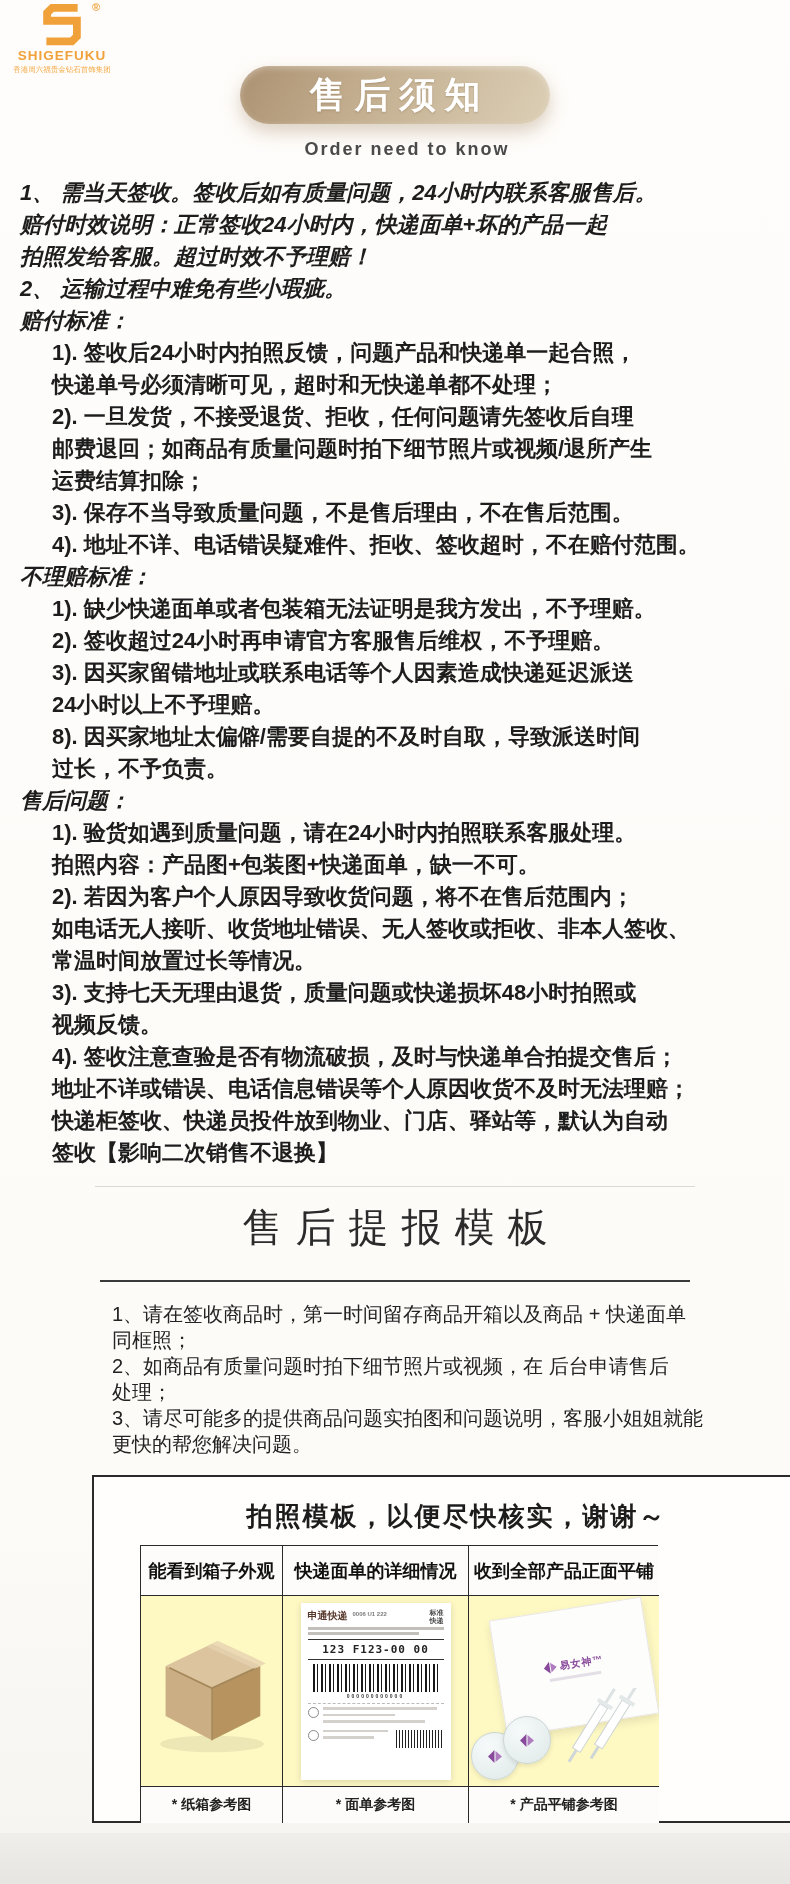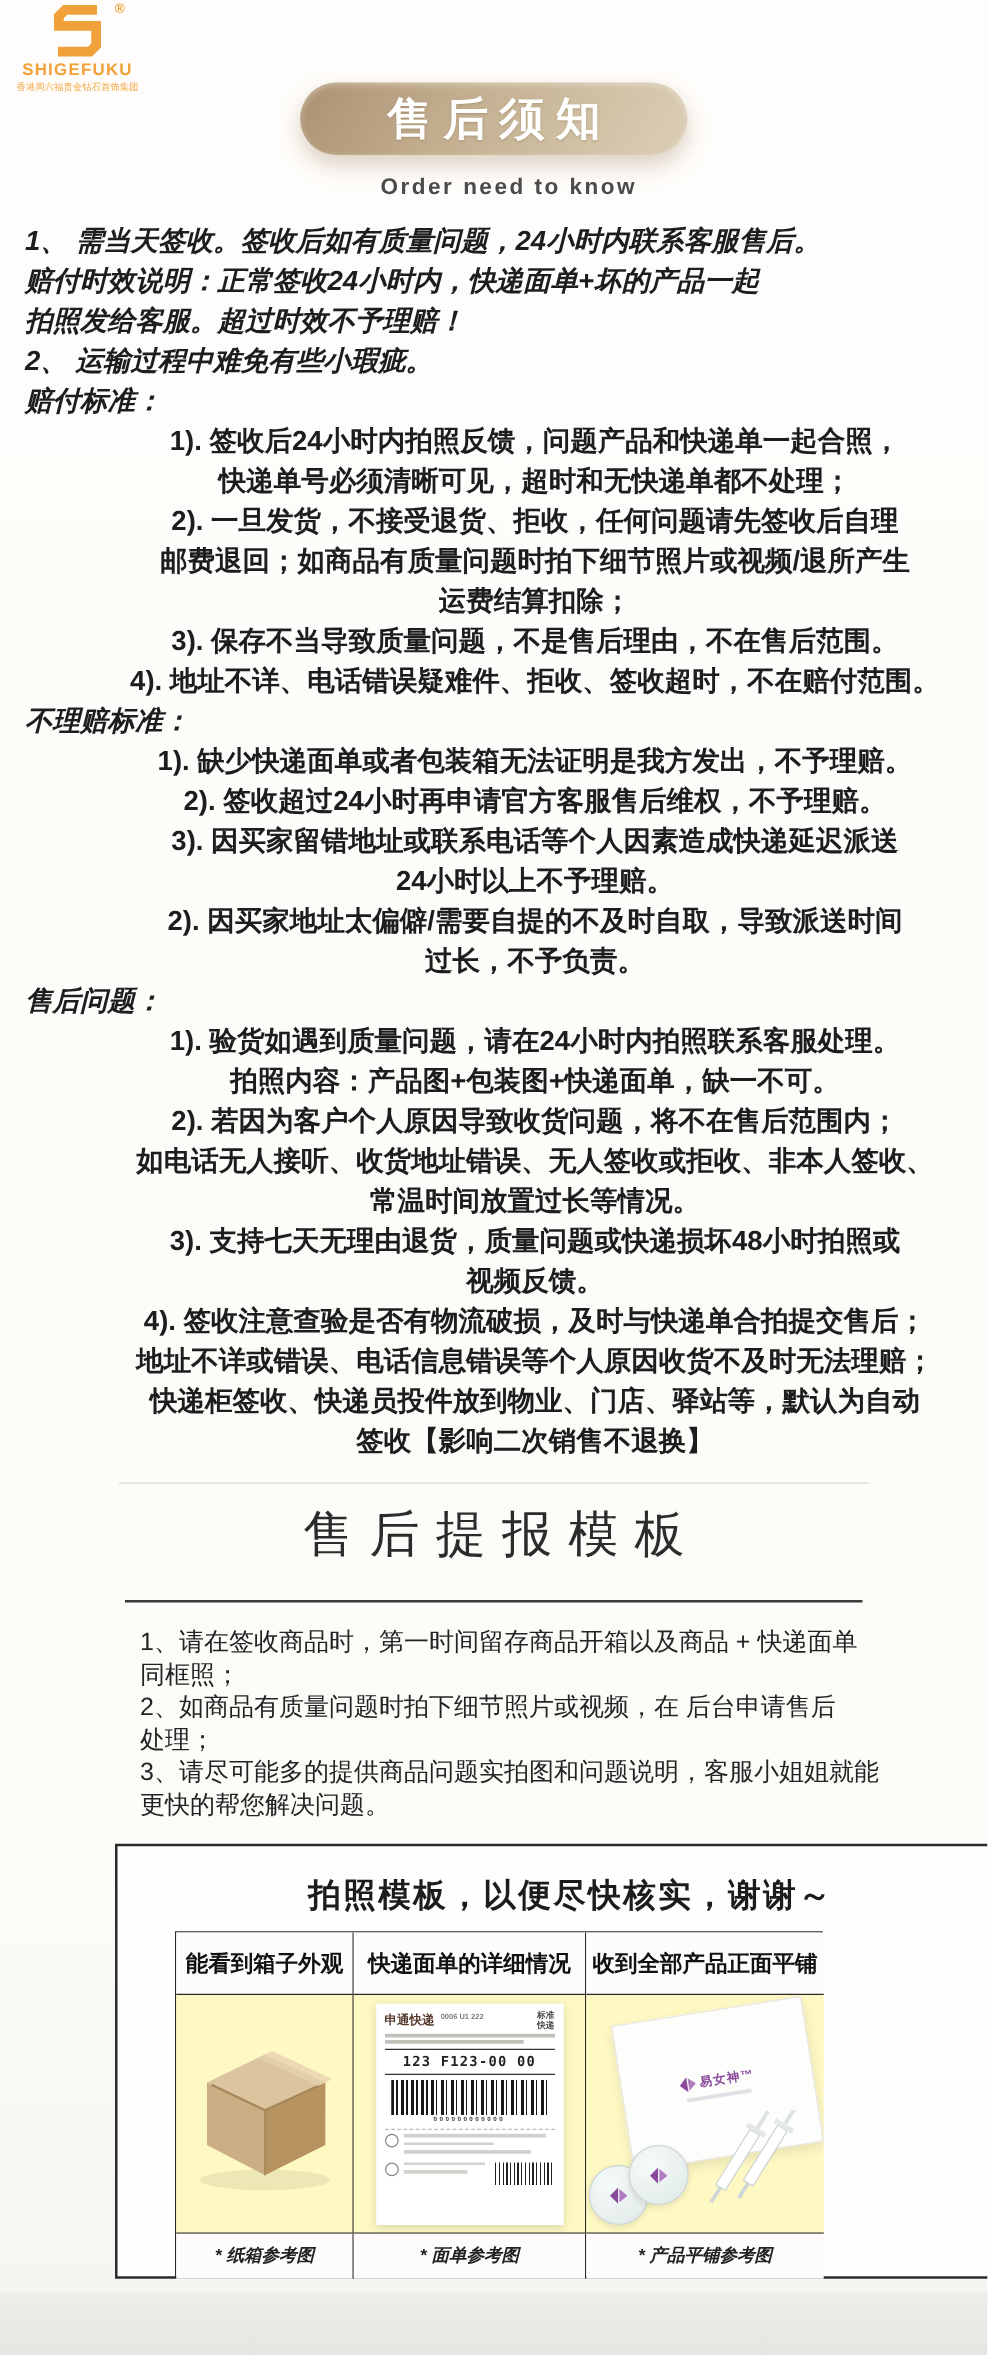--- a/index.html
+++ b/index.html
@@ -21,42 +21,42 @@
     box-shadow:0 8px 18px rgba(178,156,124,.45), inset 0 2px 6px rgba(255,255,255,.35);
     display:flex;align-items:center;justify-content:center;
   }
   .banner .t{font-size:36px;font-weight:700;color:#ffffff;letter-spacing:9px;text-indent:9px;text-shadow:0 1px 2px rgba(120,100,70,.35);}
   .subtitle{position:absolute;left:12px;top:139px;width:790px;text-align:center;
     font-size:18px;font-weight:600;color:#4a4a4a;letter-spacing:2px;}
   
   .notice{position:absolute;left:0;top:177px;width:788px;}
   .ln{margin:0;font-size:22px;line-height:32px;font-weight:700;white-space:nowrap;}
   .ind0{padding-left:20px;font-style:italic;}
-  .ind1{padding-left:68px;text-align:center;}
+  .ind1{padding-left:52px;}
   
   .sep-light{position:absolute;left:95px;top:1186px;width:600px;height:1px;background:#dcdad7;}
   .tpl-title{position:absolute;left:0;top:1200px;width:790px;text-align:center;
     font-size:40px;font-weight:500;color:#2b2b2b;letter-spacing:13px;text-indent:13px;}
   .sep-dark{position:absolute;left:100px;top:1280px;width:590px;height:2px;background:#3a3a3a;}
   .steps{position:absolute;left:112px;top:1301px;width:572px;}
   .step{margin:0;font-size:20px;line-height:26px;font-weight:500;color:#232323;white-space:nowrap;}
   
   .photo-box{position:absolute;left:92px;top:1475px;width:729px;height:348px;
     border:2px solid #2a2a2a;background:#fffefd;box-sizing:border-box;}
   .photo-box .pb-title{margin-top:22px;text-align:center;font-size:26px;font-weight:700;color:#1c1c1c;letter-spacing:2px;}
   .pb-table{position:absolute;left:46px;top:68px;width:518px;height:277px;
     display:grid;grid-template-columns:142px 186px 190px;grid-template-rows:50px 191px 36px;
     border:1.5px solid #2a2a2a;box-sizing:border-box;}
   .cell{border-right:1.5px solid #2a2a2a;border-bottom:1.5px solid #2a2a2a;box-sizing:border-box;
     display:flex;align-items:center;justify-content:center;position:relative;overflow:hidden;}
   .cell.last{border-right:none;}
   .cell.bottom{border-bottom:none;}
   .hdr{font-size:18px;font-weight:700;color:#111;background:#fdfcfa;white-space:nowrap;}
   .imgcell{background:#fef9c3;}
-  .cap{font-size:14px;font-weight:700;color:#222;background:#fdfcfa;white-space:nowrap;font-style:italic;}
+  .cap{font-size:14px;font-weight:700;color:#222;background:#fdfcfa;white-space:nowrap;}
   
   .waybill{position:absolute;left:50%;top:7px;transform:translateX(-50%);width:150px;height:177px;
     background:#fff;box-shadow:0 2px 7px rgba(0,0,0,.14);padding:6px 7px;box-sizing:border-box;font-weight:700;}
   .wb-row1{display:flex;align-items:flex-start;}
   .wb-courier{font-size:10px;font-weight:800;color:#57392c;white-space:nowrap;}
   .wb-code{font-size:6px;color:#7c7c7c;margin-left:5px;margin-top:2px;white-space:nowrap;}
   .wb-service{margin-left:auto;text-align:right;font-size:7px;line-height:8px;color:#4c4c4c;}
   .wb-bar{height:3px;background:#c3c0bc;margin-top:2px;}
   .wb-bigno{margin-top:4px;border-top:1.5px solid #333;border-bottom:1.5px solid #333;
     text-align:center;font-family:"DejaVu Sans Mono",monospace;font-size:11px;font-weight:700;
@@ -121,21 +121,21 @@
     <p class="ln ind1">2). 一旦发货，不接受退货、拒收，任何问题请先签收后自理</p>
     <p class="ln ind1">邮费退回；如商品有质量问题时拍下细节照片或视频/退所产生</p>
     <p class="ln ind1">运费结算扣除；</p>
     <p class="ln ind1">3). 保存不当导致质量问题，不是售后理由，不在售后范围。</p>
     <p class="ln ind1">4). 地址不详、电话错误疑难件、拒收、签收超时，不在赔付范围。</p>
     <p class="ln ind0">不理赔标准：</p>
     <p class="ln ind1">1). 缺少快递面单或者包装箱无法证明是我方发出，不予理赔。</p>
     <p class="ln ind1">2). 签收超过24小时再申请官方客服售后维权，不予理赔。</p>
     <p class="ln ind1">3). 因买家留错地址或联系电话等个人因素造成快递延迟派送</p>
     <p class="ln ind1">24小时以上不予理赔。</p>
-    <p class="ln ind1">2). 因买家地址太偏僻/需要自提的不及时自取，导致派送时间</p>
+    <p class="ln ind1">8). 因买家地址太偏僻/需要自提的不及时自取，导致派送时间</p>
     <p class="ln ind1">过长，不予负责。</p>
     <p class="ln ind0">售后问题：</p>
     <p class="ln ind1">1). 验货如遇到质量问题，请在24小时内拍照联系客服处理。</p>
     <p class="ln ind1">拍照内容：产品图+包装图+快递面单，缺一不可。</p>
     <p class="ln ind1">2). 若因为客户个人原因导致收货问题，将不在售后范围内；</p>
     <p class="ln ind1">如电话无人接听、收货地址错误、无人签收或拒收、非本人签收、</p>
     <p class="ln ind1">常温时间放置过长等情况。</p>
     <p class="ln ind1">3). 支持七天无理由退货，质量问题或快递损坏48小时拍照或</p>
     <p class="ln ind1">视频反馈。</p>
     <p class="ln ind1">4). 签收注意查验是否有物流破损，及时与快递单合拍提交售后；</p>

